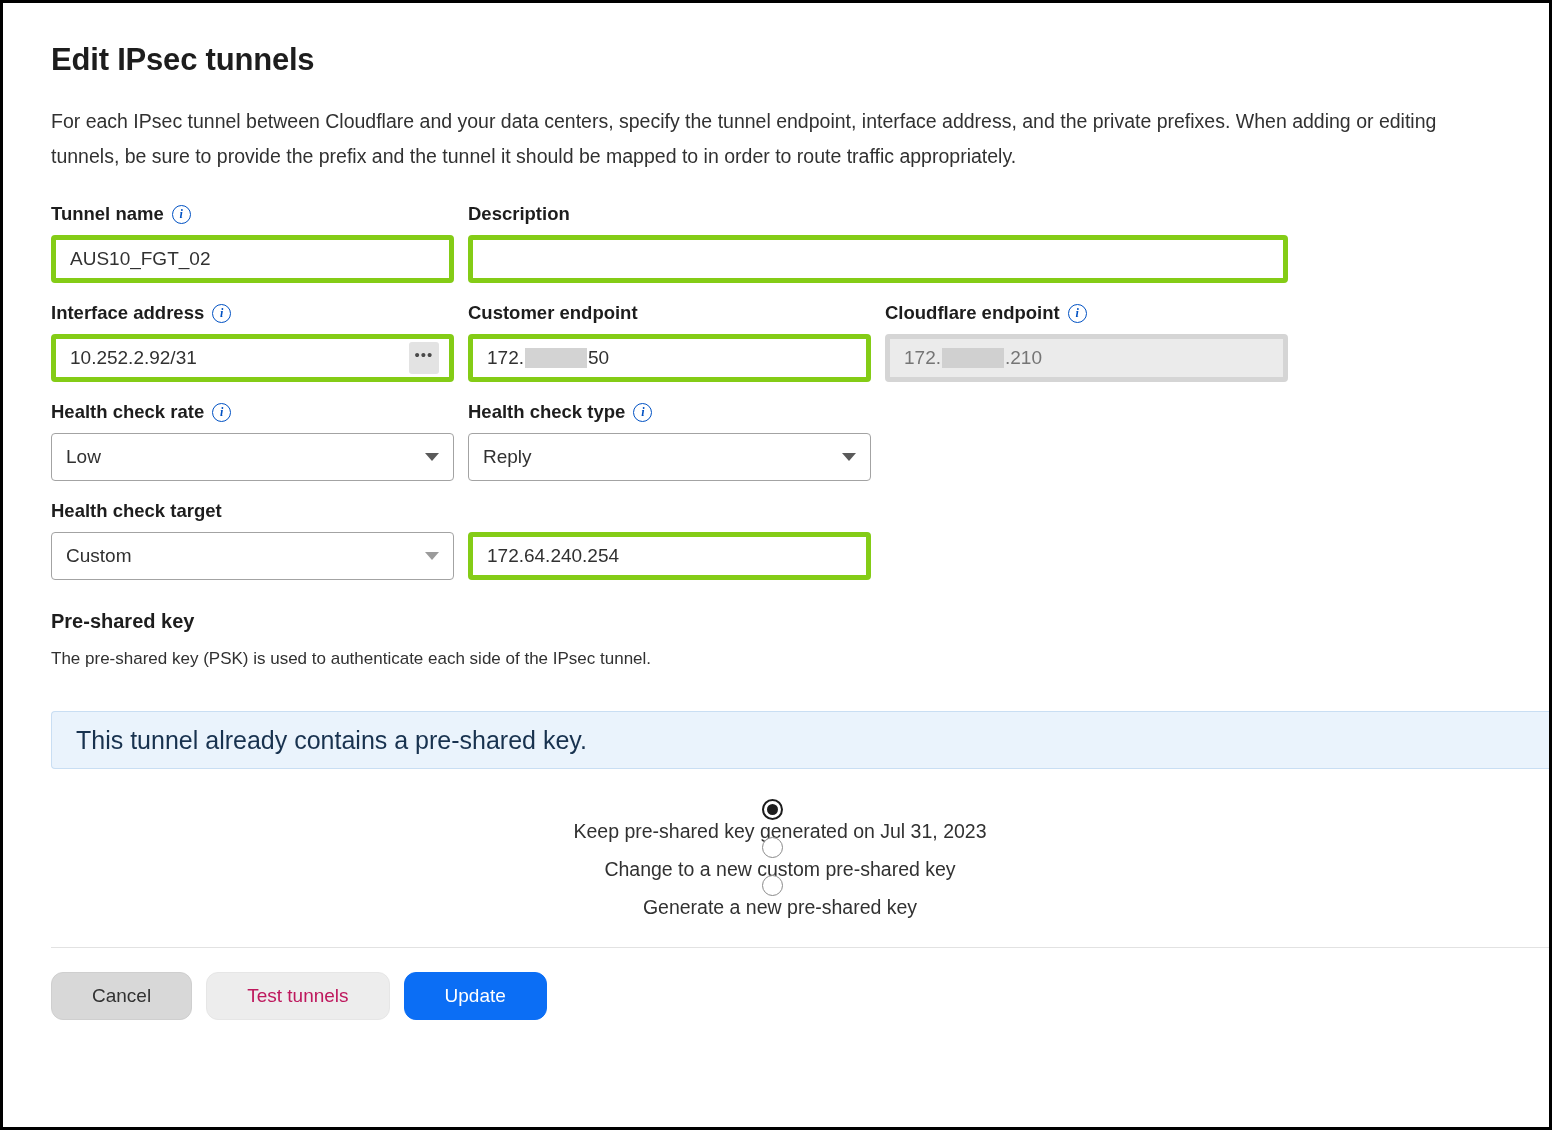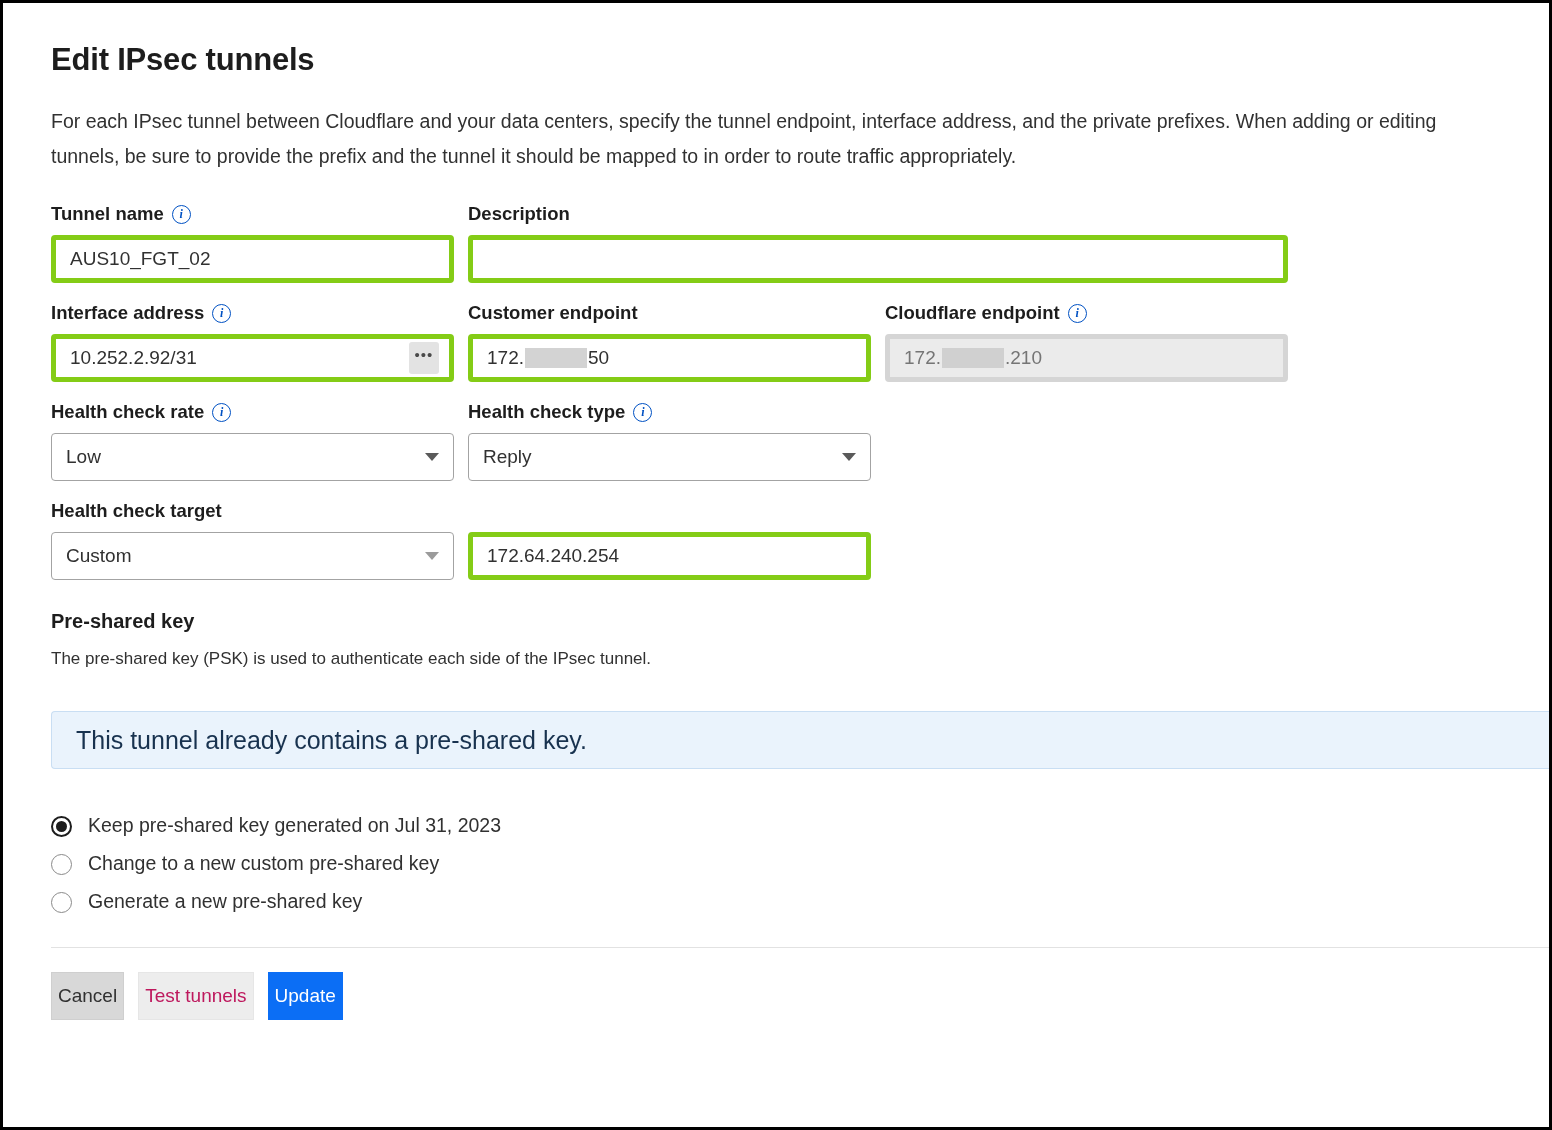--- a/index.html
+++ b/index.html
@@ -170,23 +170,24 @@
     height: 56px;
     display: flex;
     align-items: center;
     padding-left: 24px;
     font-size: 25px;
     color: #18324f;
   }
   .radios { margin-top: 30px; }
   .radio-row {
     display: flex;
-    align-items: flex-end;
+    align-items: center;
     height: 38px;
     cursor: pointer;
+    flex-direction: column;
   }
   .radio {
     width: 21px;
     height: 21px;
     border-radius: 50%;
     border: 1.6px solid #8a8a8a;
     box-sizing: border-box;
     margin-right: 16px;
     background: #fff;
     display: flex;
@@ -212,26 +213,26 @@
     border-top: 1px solid #e2e2e2;
   }
   .actions {
     margin-top: 24px;
     display: flex;
     align-items: center;
     gap: 14px;
   }
   .btn {
     height: 48px;
-    border-radius: 0;
+    border-radius: 12px;
     font-size: 19px;
     display: inline-flex;
     align-items: center;
     justify-content: center;
-    padding: 0 6px;
+    padding: 0 40px;
     box-sizing: border-box;
     cursor: pointer;
     border: 1px solid transparent;
     user-select: none;
   }
   .btn-cancel {
     background: #d8d8d8;
     color: #313131;
     border-color: #cfcfcf;
   }

